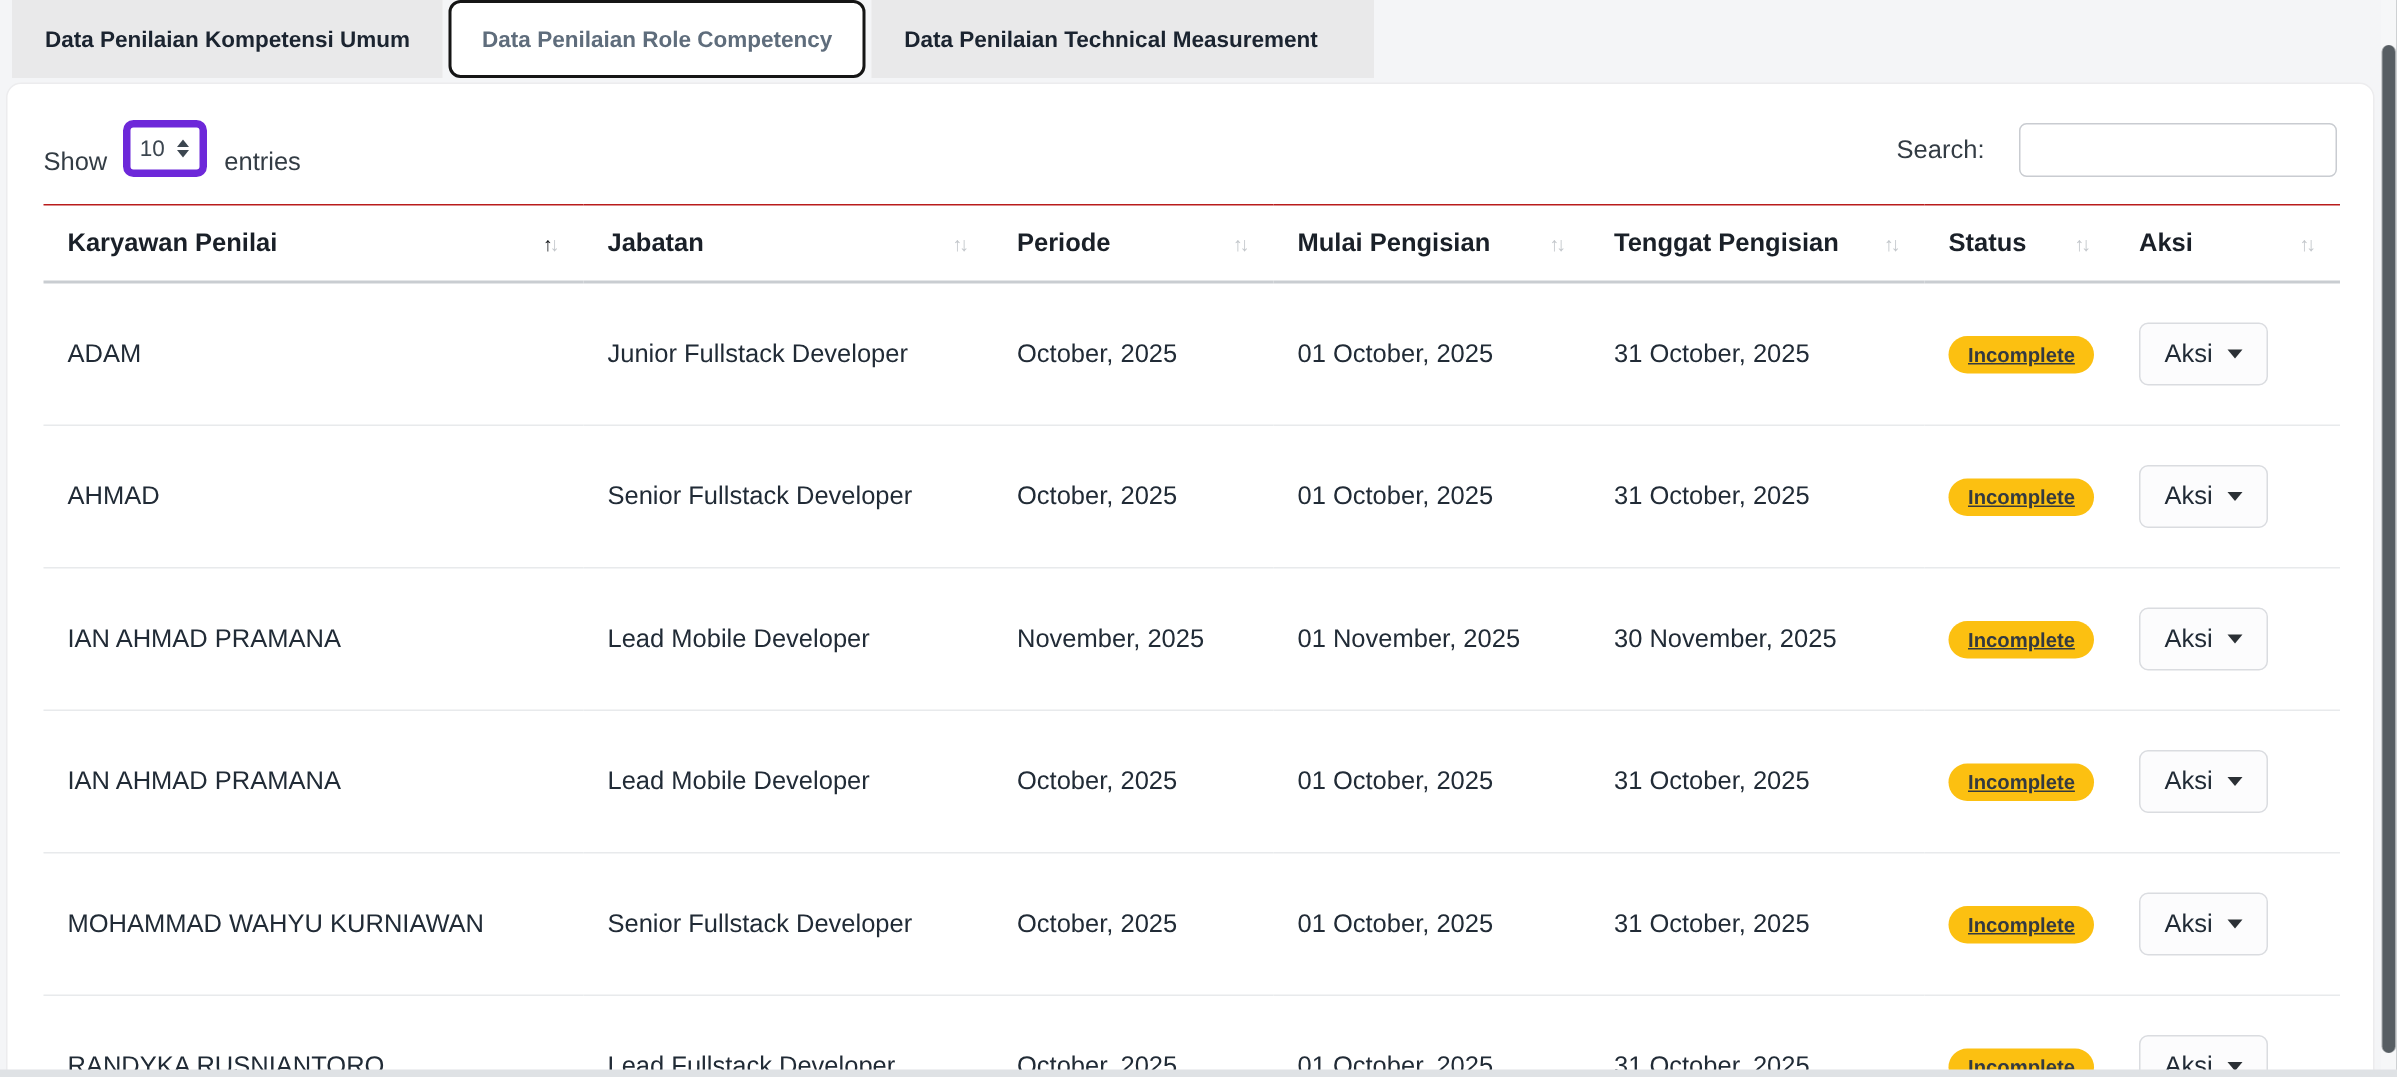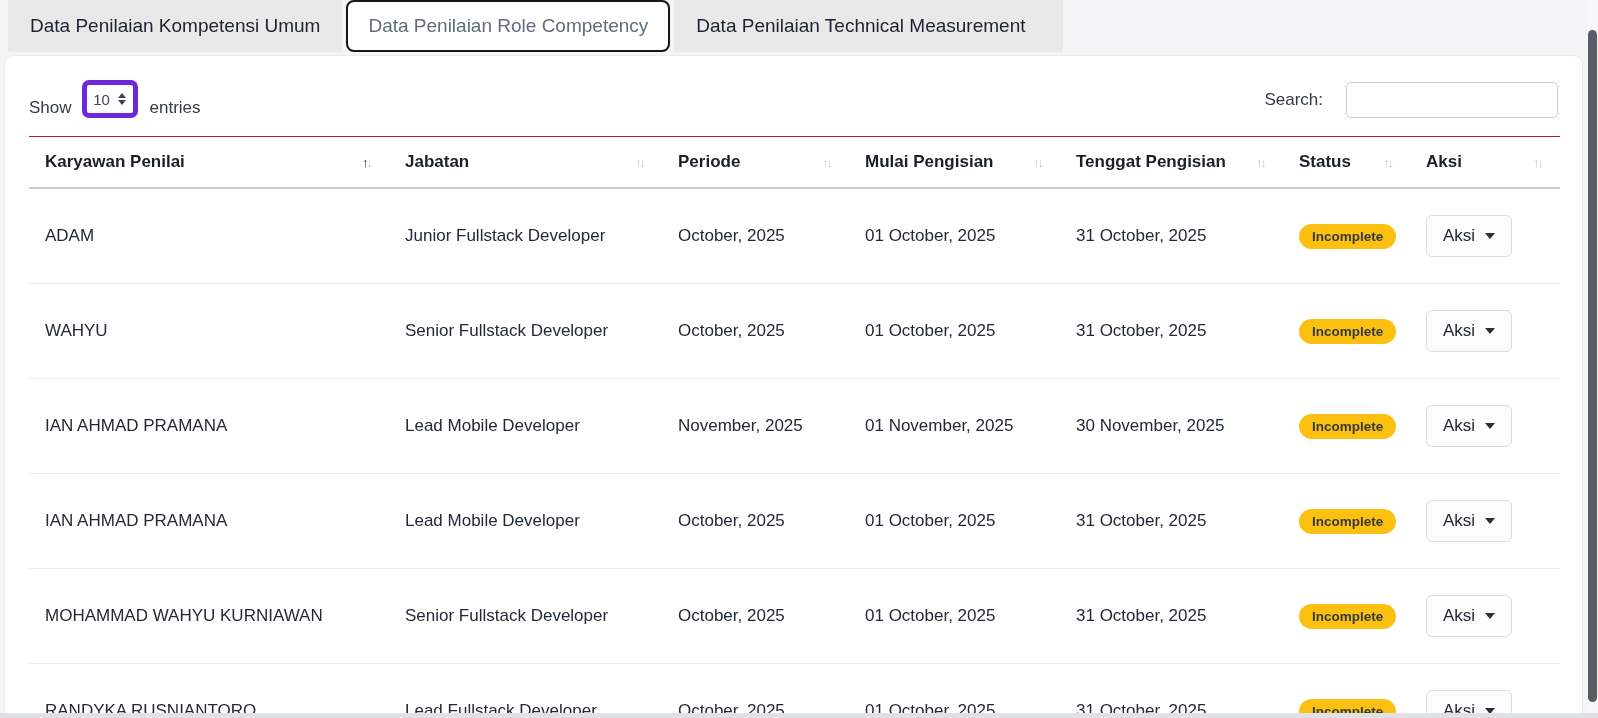--- a/index.html
+++ b/index.html
@@ -10,21 +10,21 @@
     color:#212b36;
   }
   
   .tabstrip{
     display:flex; align-items:stretch;
     margin-left:8px; height:52px;
   }
   .tab{
     display:flex; align-items:center;
     padding:0 22px;
-    font-size:19px; font-weight:400;
+    font-size:15px; font-weight:700;
     background:#e9e9ea; color:#1b2430;
     cursor:pointer; white-space:nowrap;
   }
   .tab.last{ padding-right:38px; }
   .tab.active{
     background:#ffffff; color:#5f6d7c;
     border:2px solid #151515; border-radius:8px;
     margin:0 4px; padding:0 20px;
   }
   
@@ -82,21 +82,21 @@
     border-bottom:1px solid #e8eaec;
     vertical-align:middle;
     overflow:hidden; white-space:nowrap;
   }
   .col-1{ width:360px; } .col-2{ width:273px; } .col-3{ width:187px; }
   .col-4{ width:211px; } .col-5{ width:223px; } .col-6{ width:127px; }
   .badge{
     display:inline-block;
     background:#fcc011; color:#343a40;
     font-size:13.5px; font-weight:700;
-    padding:5px 13px; border-radius:13px;
+    padding:5px 13px; border-radius:13px;text-decoration:underline;
   }
   .aksi-btn{
     display:inline-flex; align-items:center; gap:10px;
     height:42px; padding:0 16px;
     background:#fcfcfd; border:1px solid #dadce0; border-radius:6px;
     font-family:inherit; font-size:17px; color:#212b36;
     cursor:pointer;
   }
   .caret{ width:0; height:0; border-left:5px solid transparent; border-right:5px solid transparent; border-top:6px solid #2b3035; display:inline-block; }
   
@@ -197,21 +197,21 @@
           <td class="col-3">October, 2025</td>
           <td class="col-4">01 October, 2025</td>
           <td class="col-5">31 October, 2025</td>
           <td class="col-6"><span class="badge">Incomplete</span></td>
           <td class="col-7"><button class="aksi-btn">
               <span>Aksi</span>
               <span class="caret"></span>
             </button></td>
         </tr>
         <tr>
-          <td class="col-1">WAHYU</td>
+          <td class="col-1">AHMAD</td>
           <td class="col-2">Senior Fullstack Developer</td>
           <td class="col-3">October, 2025</td>
           <td class="col-4">01 October, 2025</td>
           <td class="col-5">31 October, 2025</td>
           <td class="col-6"><span class="badge">Incomplete</span></td>
           <td class="col-7"><button class="aksi-btn">
               <span>Aksi</span>
               <span class="caret"></span>
             </button></td>
         </tr>

